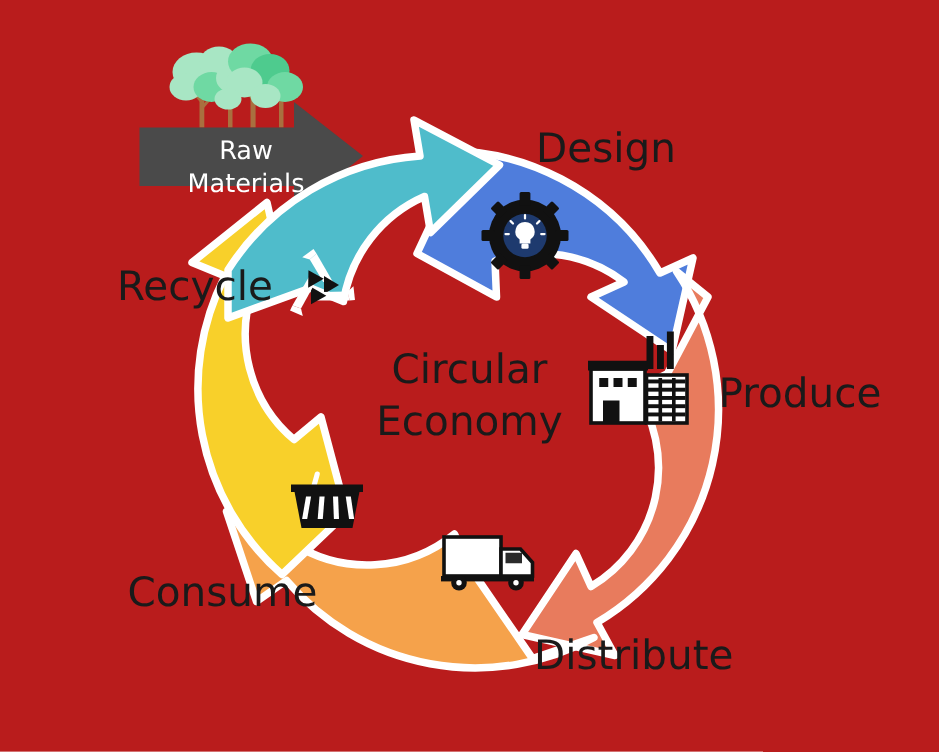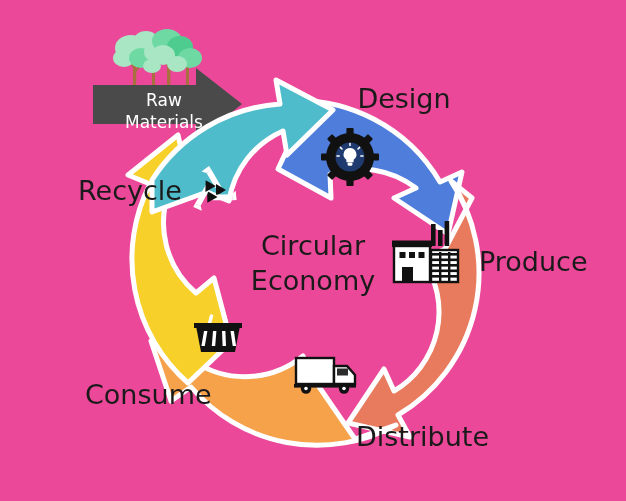--- a/index.html
+++ b/index.html
@@ -12,21 +12,21 @@
     height: 501px;
     position: relative;
     overflow: hidden;
     font-family: "DejaVu Sans", sans-serif;
   }
   #stage {
     position: absolute;
     left: 0; top: 0;
     width: 626px;
     height: 501px;
-    background: #ec4899;
+    background: #b91c1c;
   }
   svg.diagram {
     position: absolute;
     left: 0; top: 0;
     width: 626px;
     height: 501px;
     display: block;
   }
   .seg-label {
     font-family: "DejaVu Sans", sans-serif;

